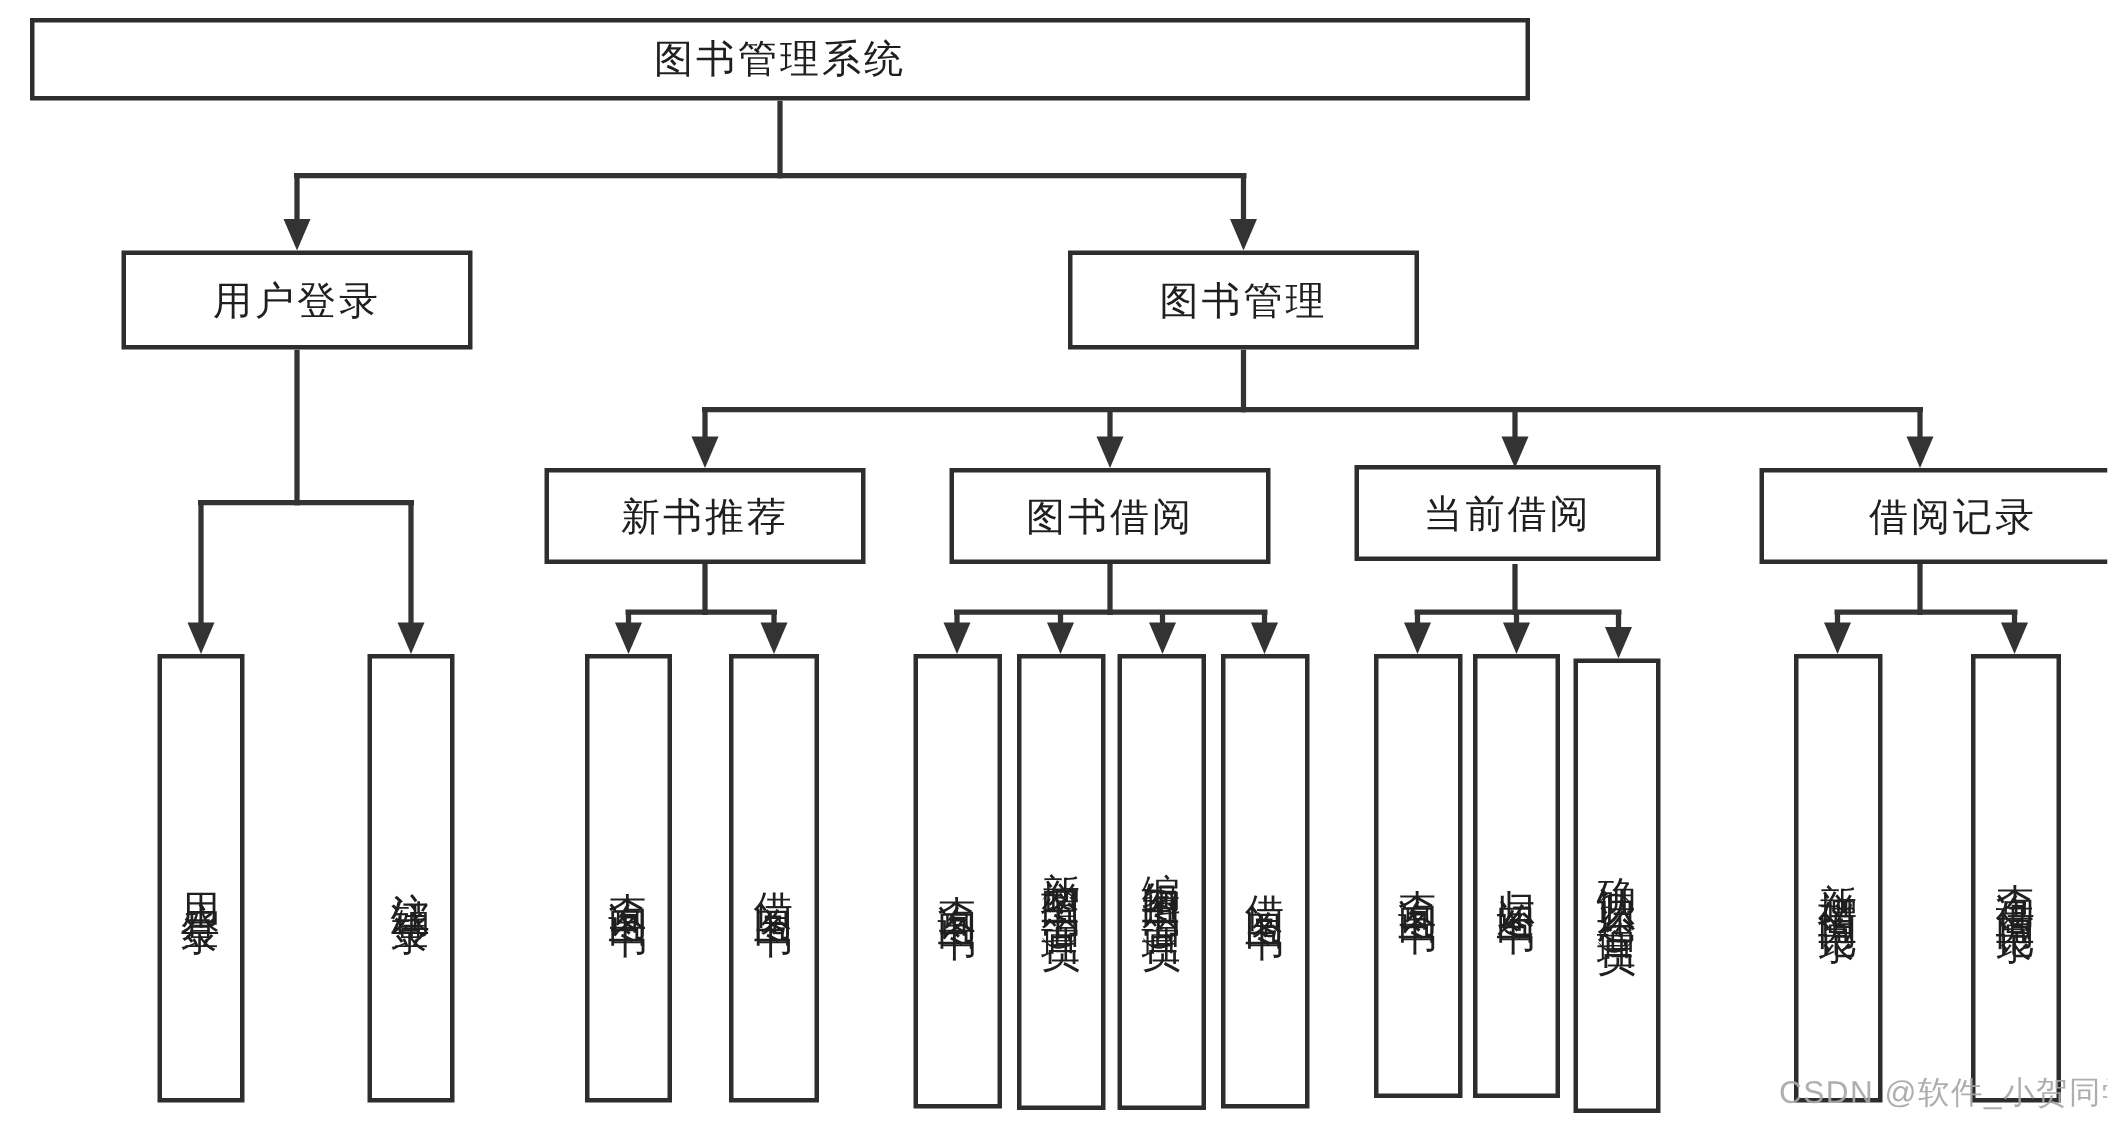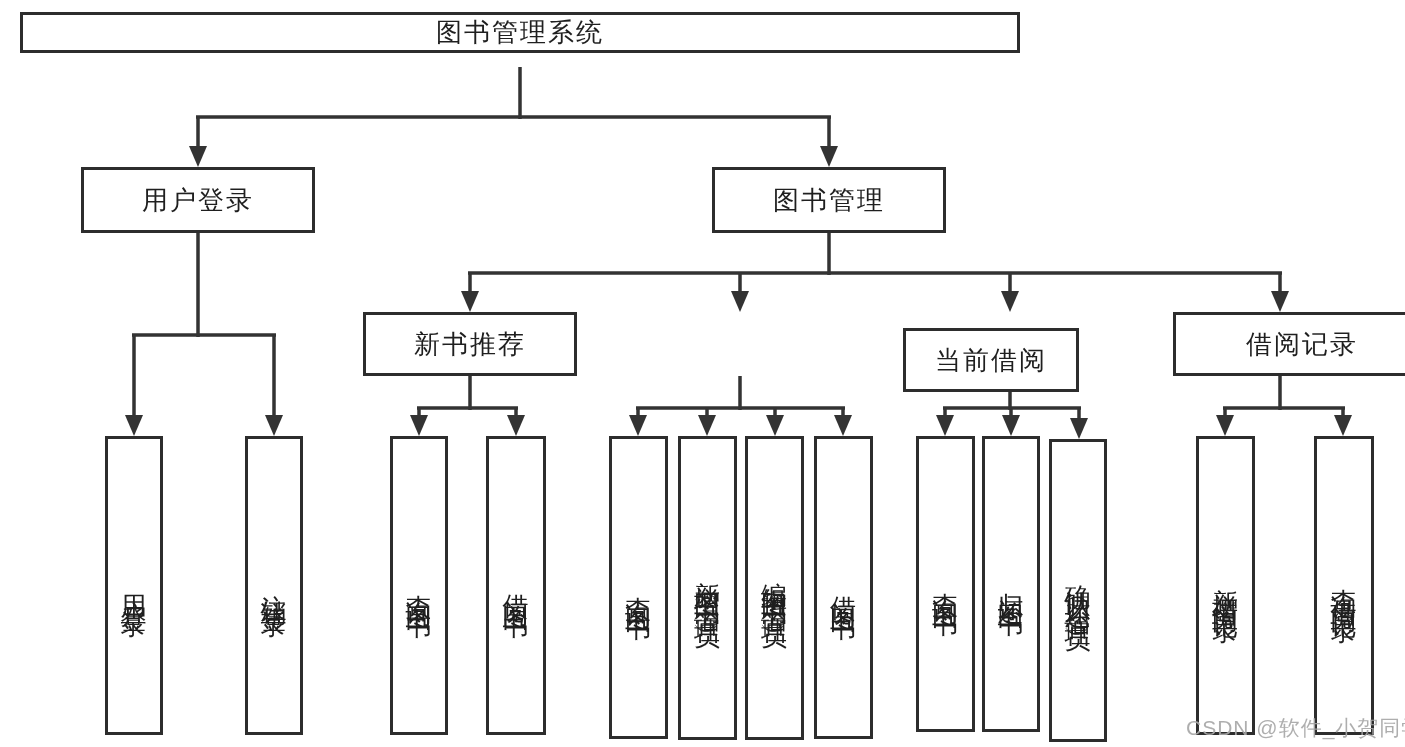--- a/index.html
+++ b/index.html
@@ -69,35 +69,38 @@
       <use href="#ah" x="775" y="436"></use>
       <use href="#ah" x="843" y="436"></use>
       <use href="#ah" x="945" y="436"></use>
       <use href="#ah" x="1011" y="436"></use>
       <use href="#ah" x="1079" y="439"></use>
       <use href="#ah" x="1225" y="436"></use>
       <use href="#ah" x="1343" y="436"></use>
     </g>
   </svg>
 
-  <div class="box h" style="left:20px;top:12px;width:1000px;height:41px">
+  <div class="box h" style="left:20px;top:12px;width:1000px;height:55px">
     <span>图书管理系统</span>
   </div>
 
   <div class="box h" style="left:81px;top:167px;width:234px;height:66px">
     <span>用户登录</span>
   </div>
   <div class="box h" style="left:363px;top:312px;width:214px;height:64px">
     <span>新书推荐</span>
   </div>
 
   <div class="box h" style="left:712px;top:167px;width:234px;height:66px">
     <span>图书管理</span>
   </div>
-  <div class="box h" style="left:903px;top:328px;width:176px;height:64px">
+  <div class="box h" style="left:633px;top:312px;width:214px;height:64px">
+    <span>图书借阅</span>
+  </div>
+  <div class="box h" style="left:903px;top:310px;width:204px;height:64px">
     <span>当前借阅</span>
   </div>
   <div class="box h" style="left:1173px;top:312px;width:258px;height:64px">
     <span>借阅记录</span>
   </div>
 
   <div class="box v" style="left:105px;top:436px;width:58px;height:299px">
     <span>用户登录</span>
   </div>
   <div class="box v" style="left:245px;top:436px;width:58px;height:299px">

